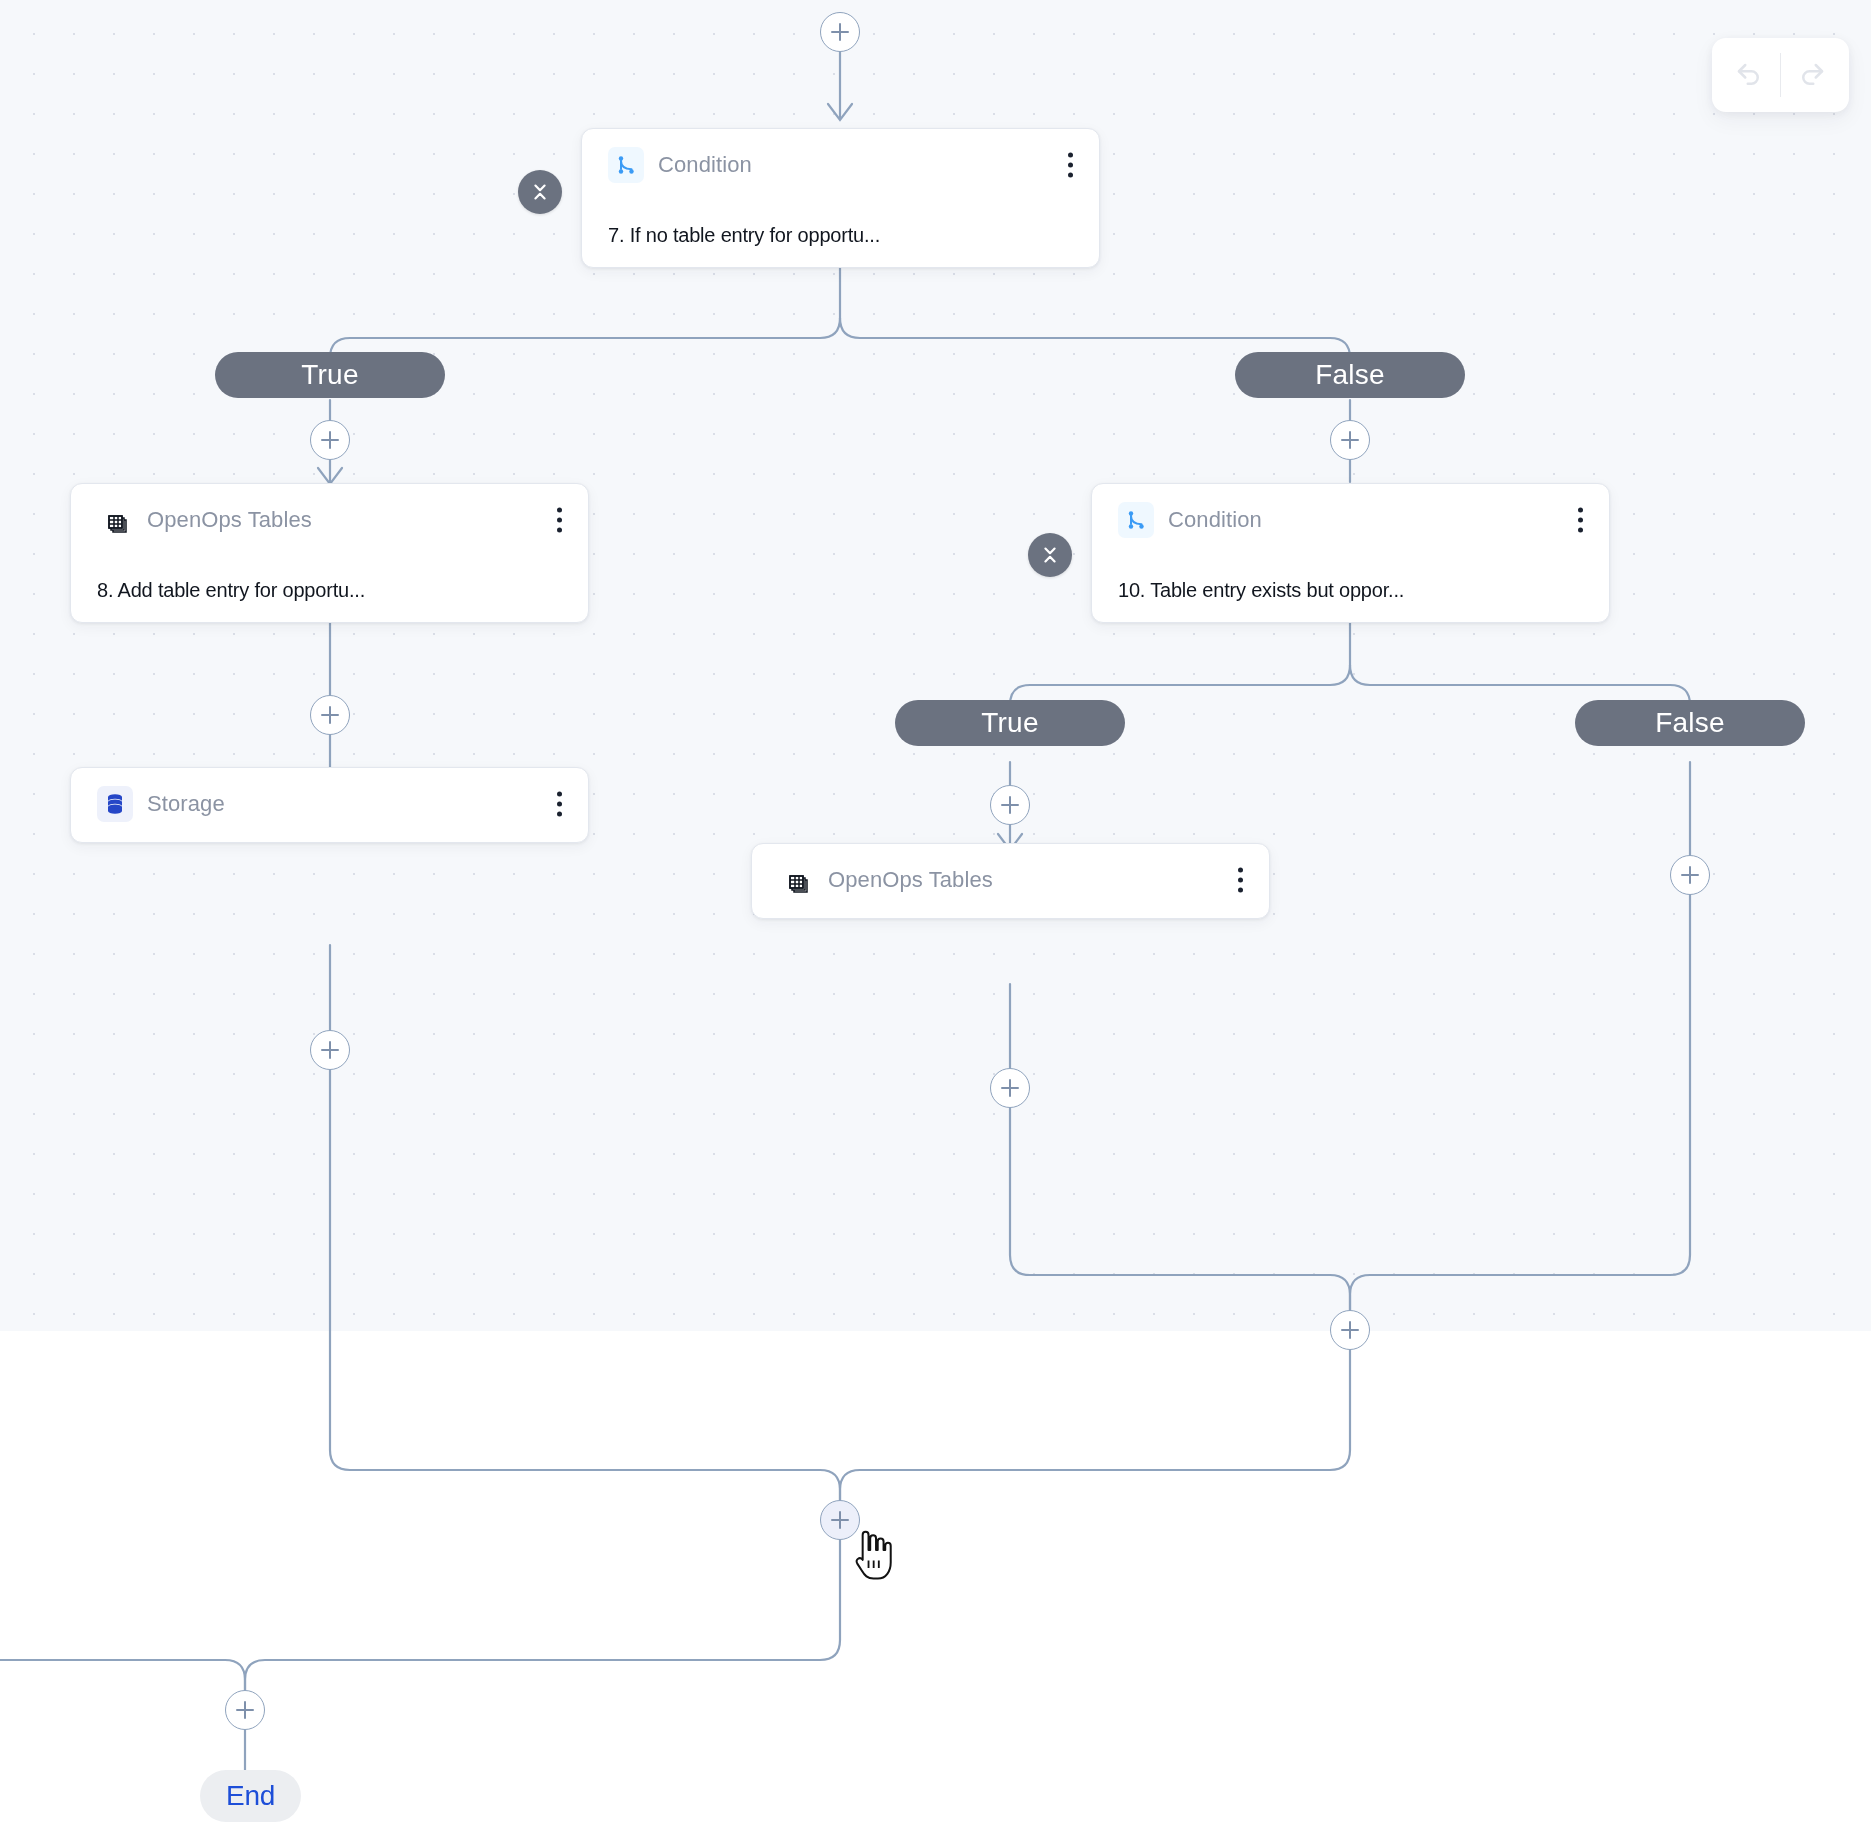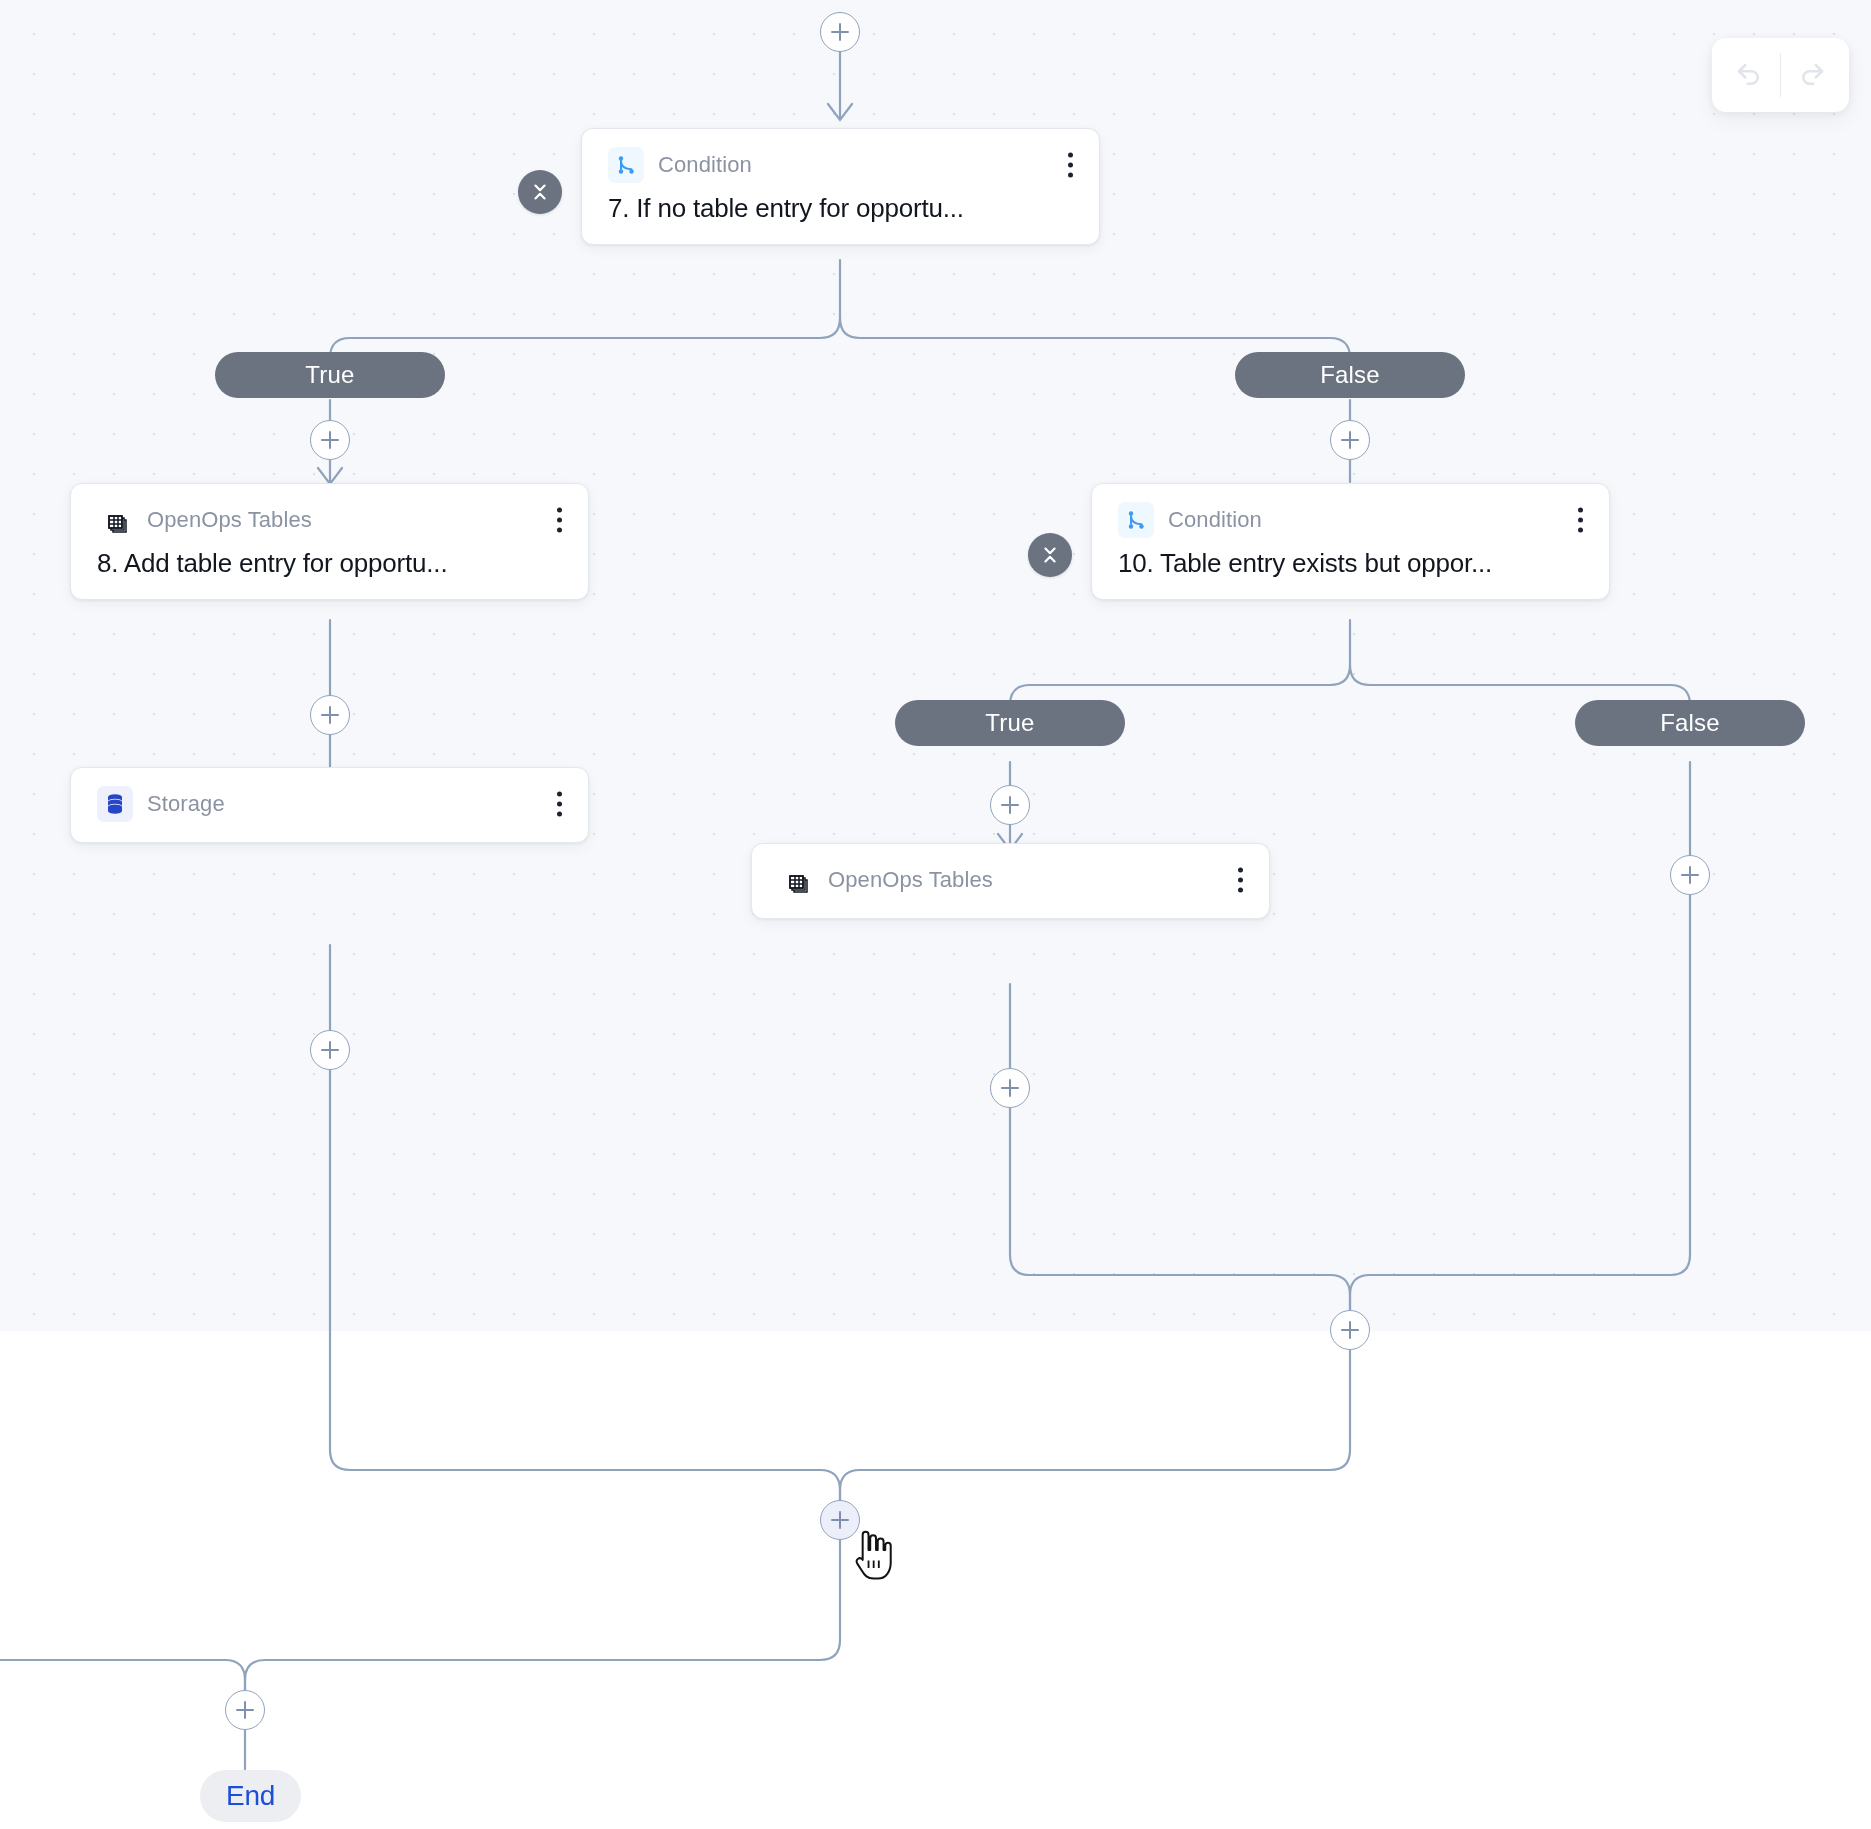--- a/index.html
+++ b/index.html
@@ -52,24 +52,25 @@
   .icon-condition { background: #eff8ff; }
   .icon-storage   { background: #eef1fb; }
   .icon-tables    { background: transparent; }
   .node-type {
     font-size: 22px;
     color: #8b93a3;
     letter-spacing: .1px;
     white-space: nowrap;
   }
   .node-title {
-    font-size: 26px;
+    font-size: 20px;
     color: #11161f;
     white-space: nowrap;
     letter-spacing: -.2px;
+    margin-top: 31px;
   }
   .dots {
     position: absolute;
     right: 0; top: 50%;
     transform: translateY(-50%);
     display: flex; flex-direction: column;
     gap: 5px;
     padding: 6px 4px;
     cursor: pointer;
   }
@@ -108,21 +109,21 @@
   .plus.hovered { background: #eceffa; }
 
   
   .pill {
     position: absolute;
     height: 46px;
     background: #6b7280;
     color: #ffffff;
     border-radius: 23px;
     display: flex; align-items: center; justify-content: center;
-    font-size: 24px;
+    font-size: 28px;
     letter-spacing: .2px;
     cursor: pointer;
     z-index: 4;
   }
 
   
   .end-node {
     position: absolute;
     background: #eceef1;
     border-radius: 28px;

